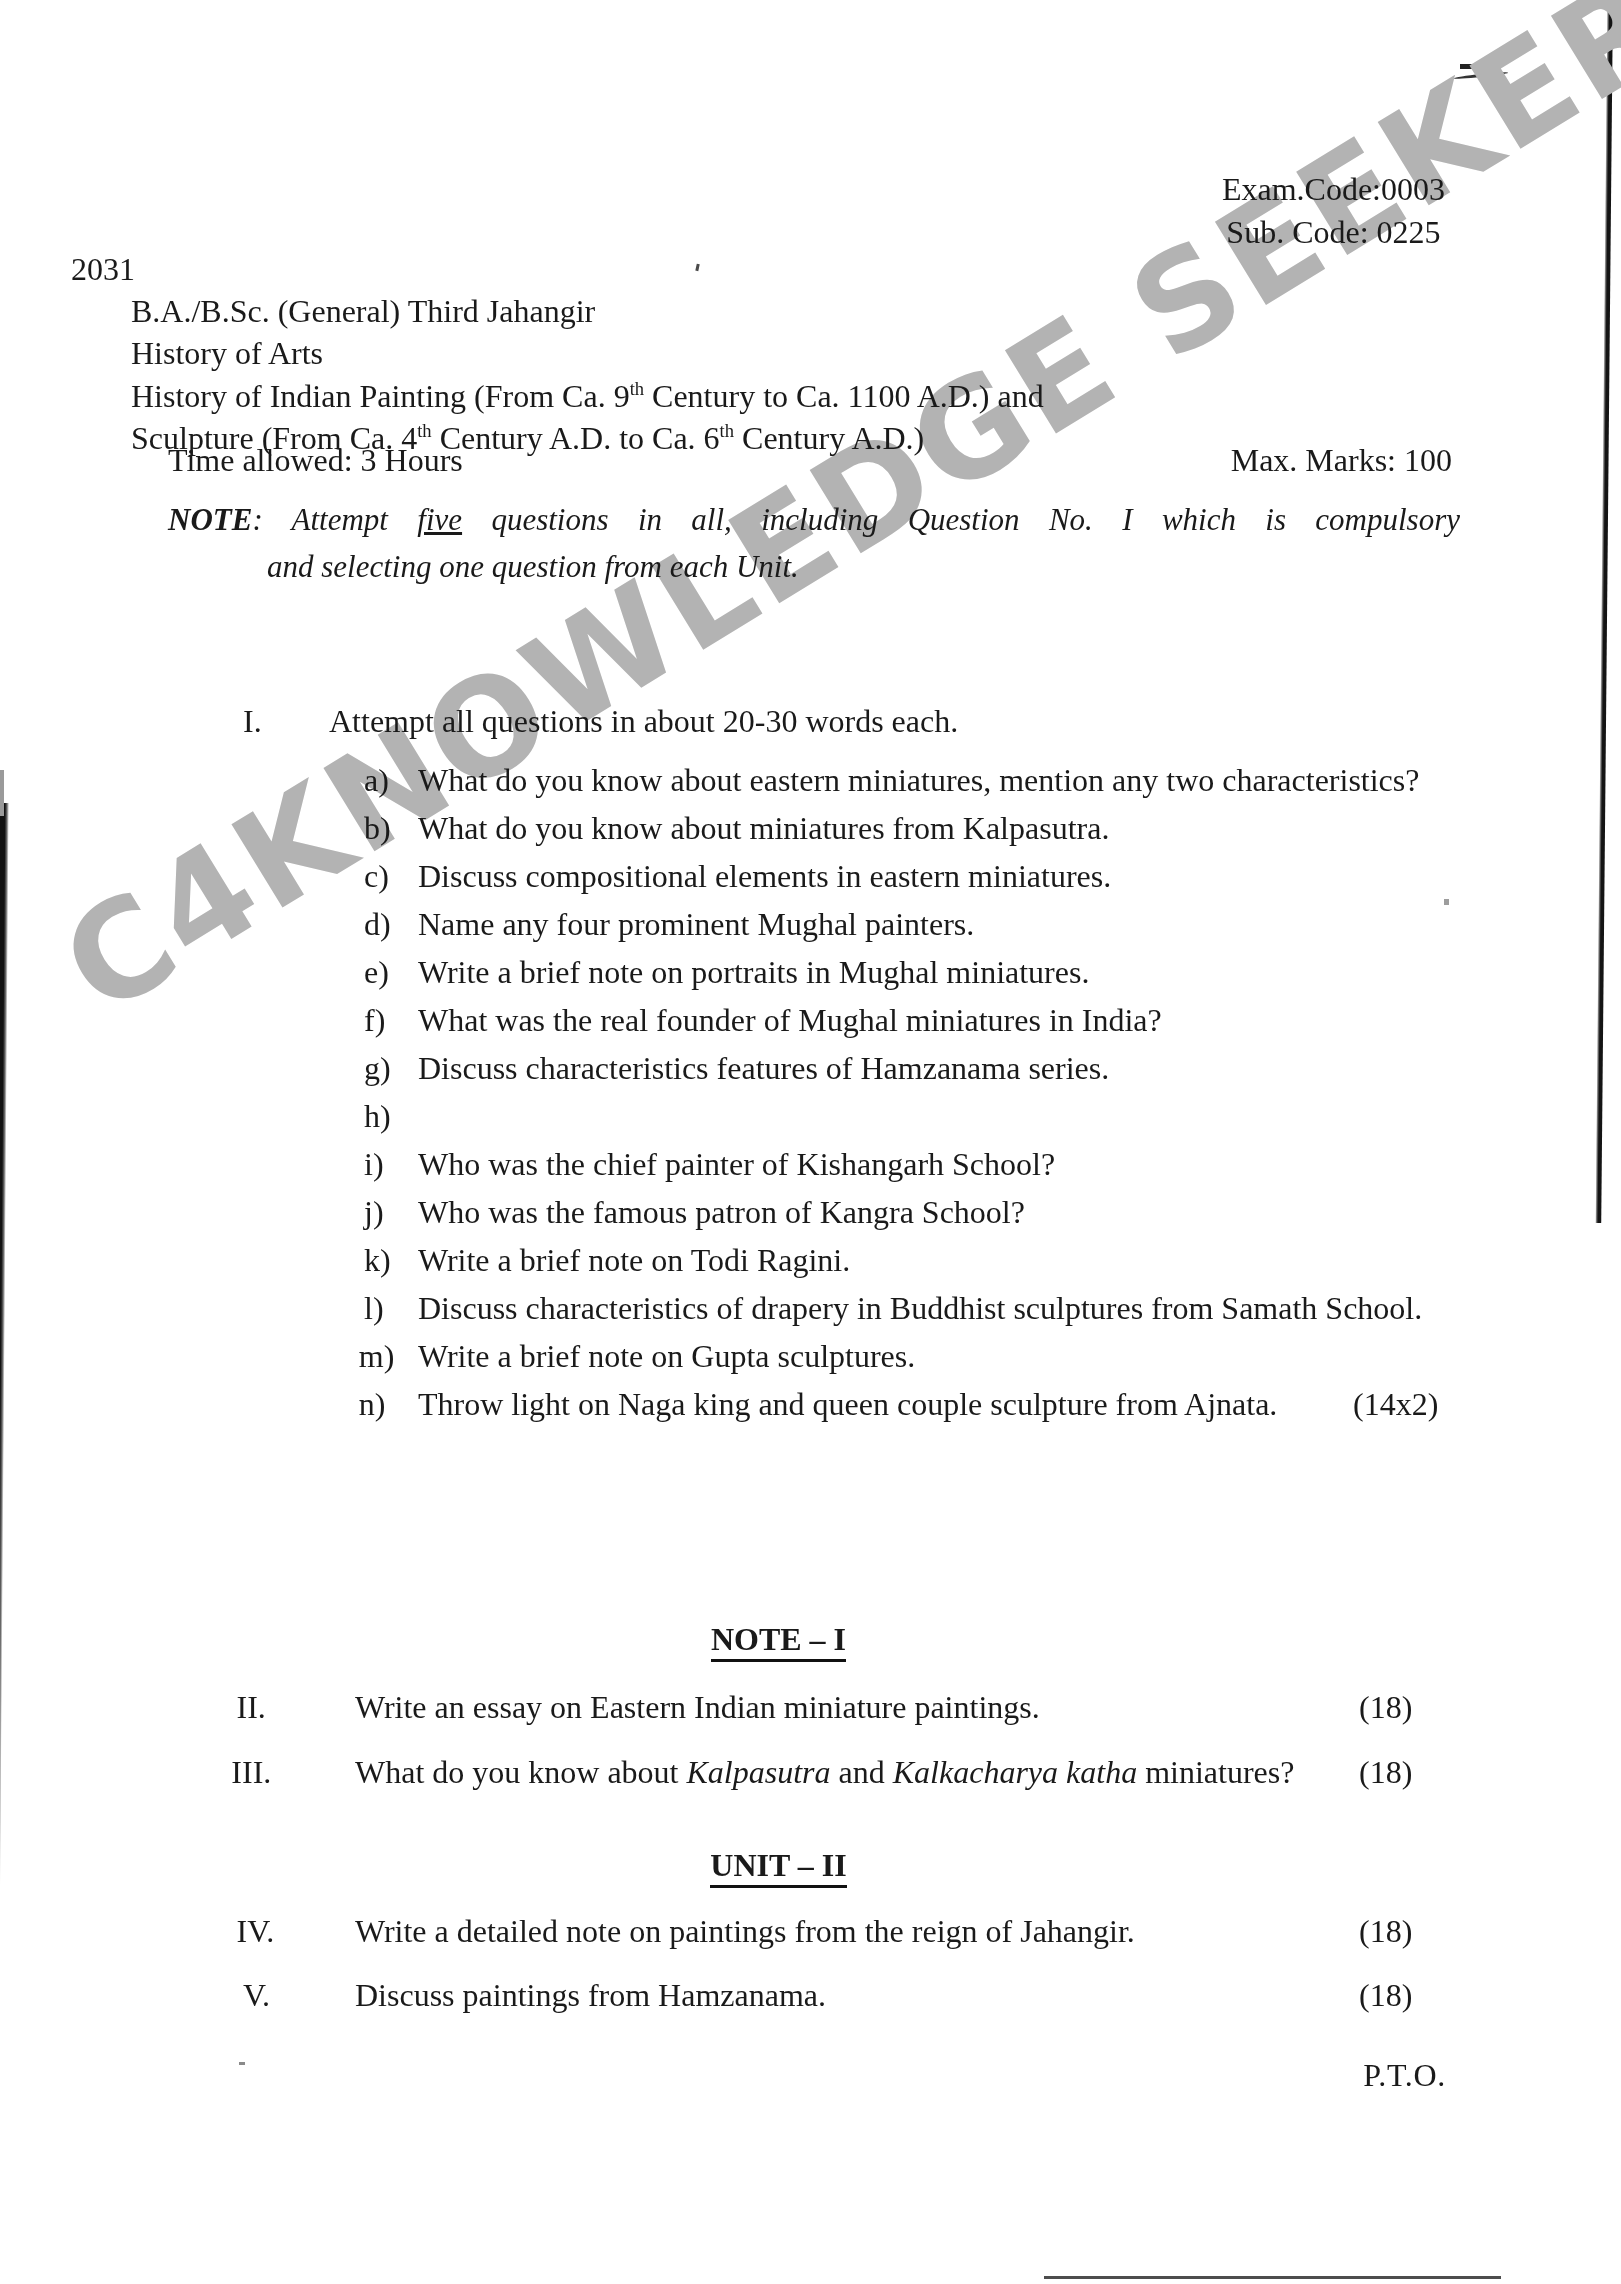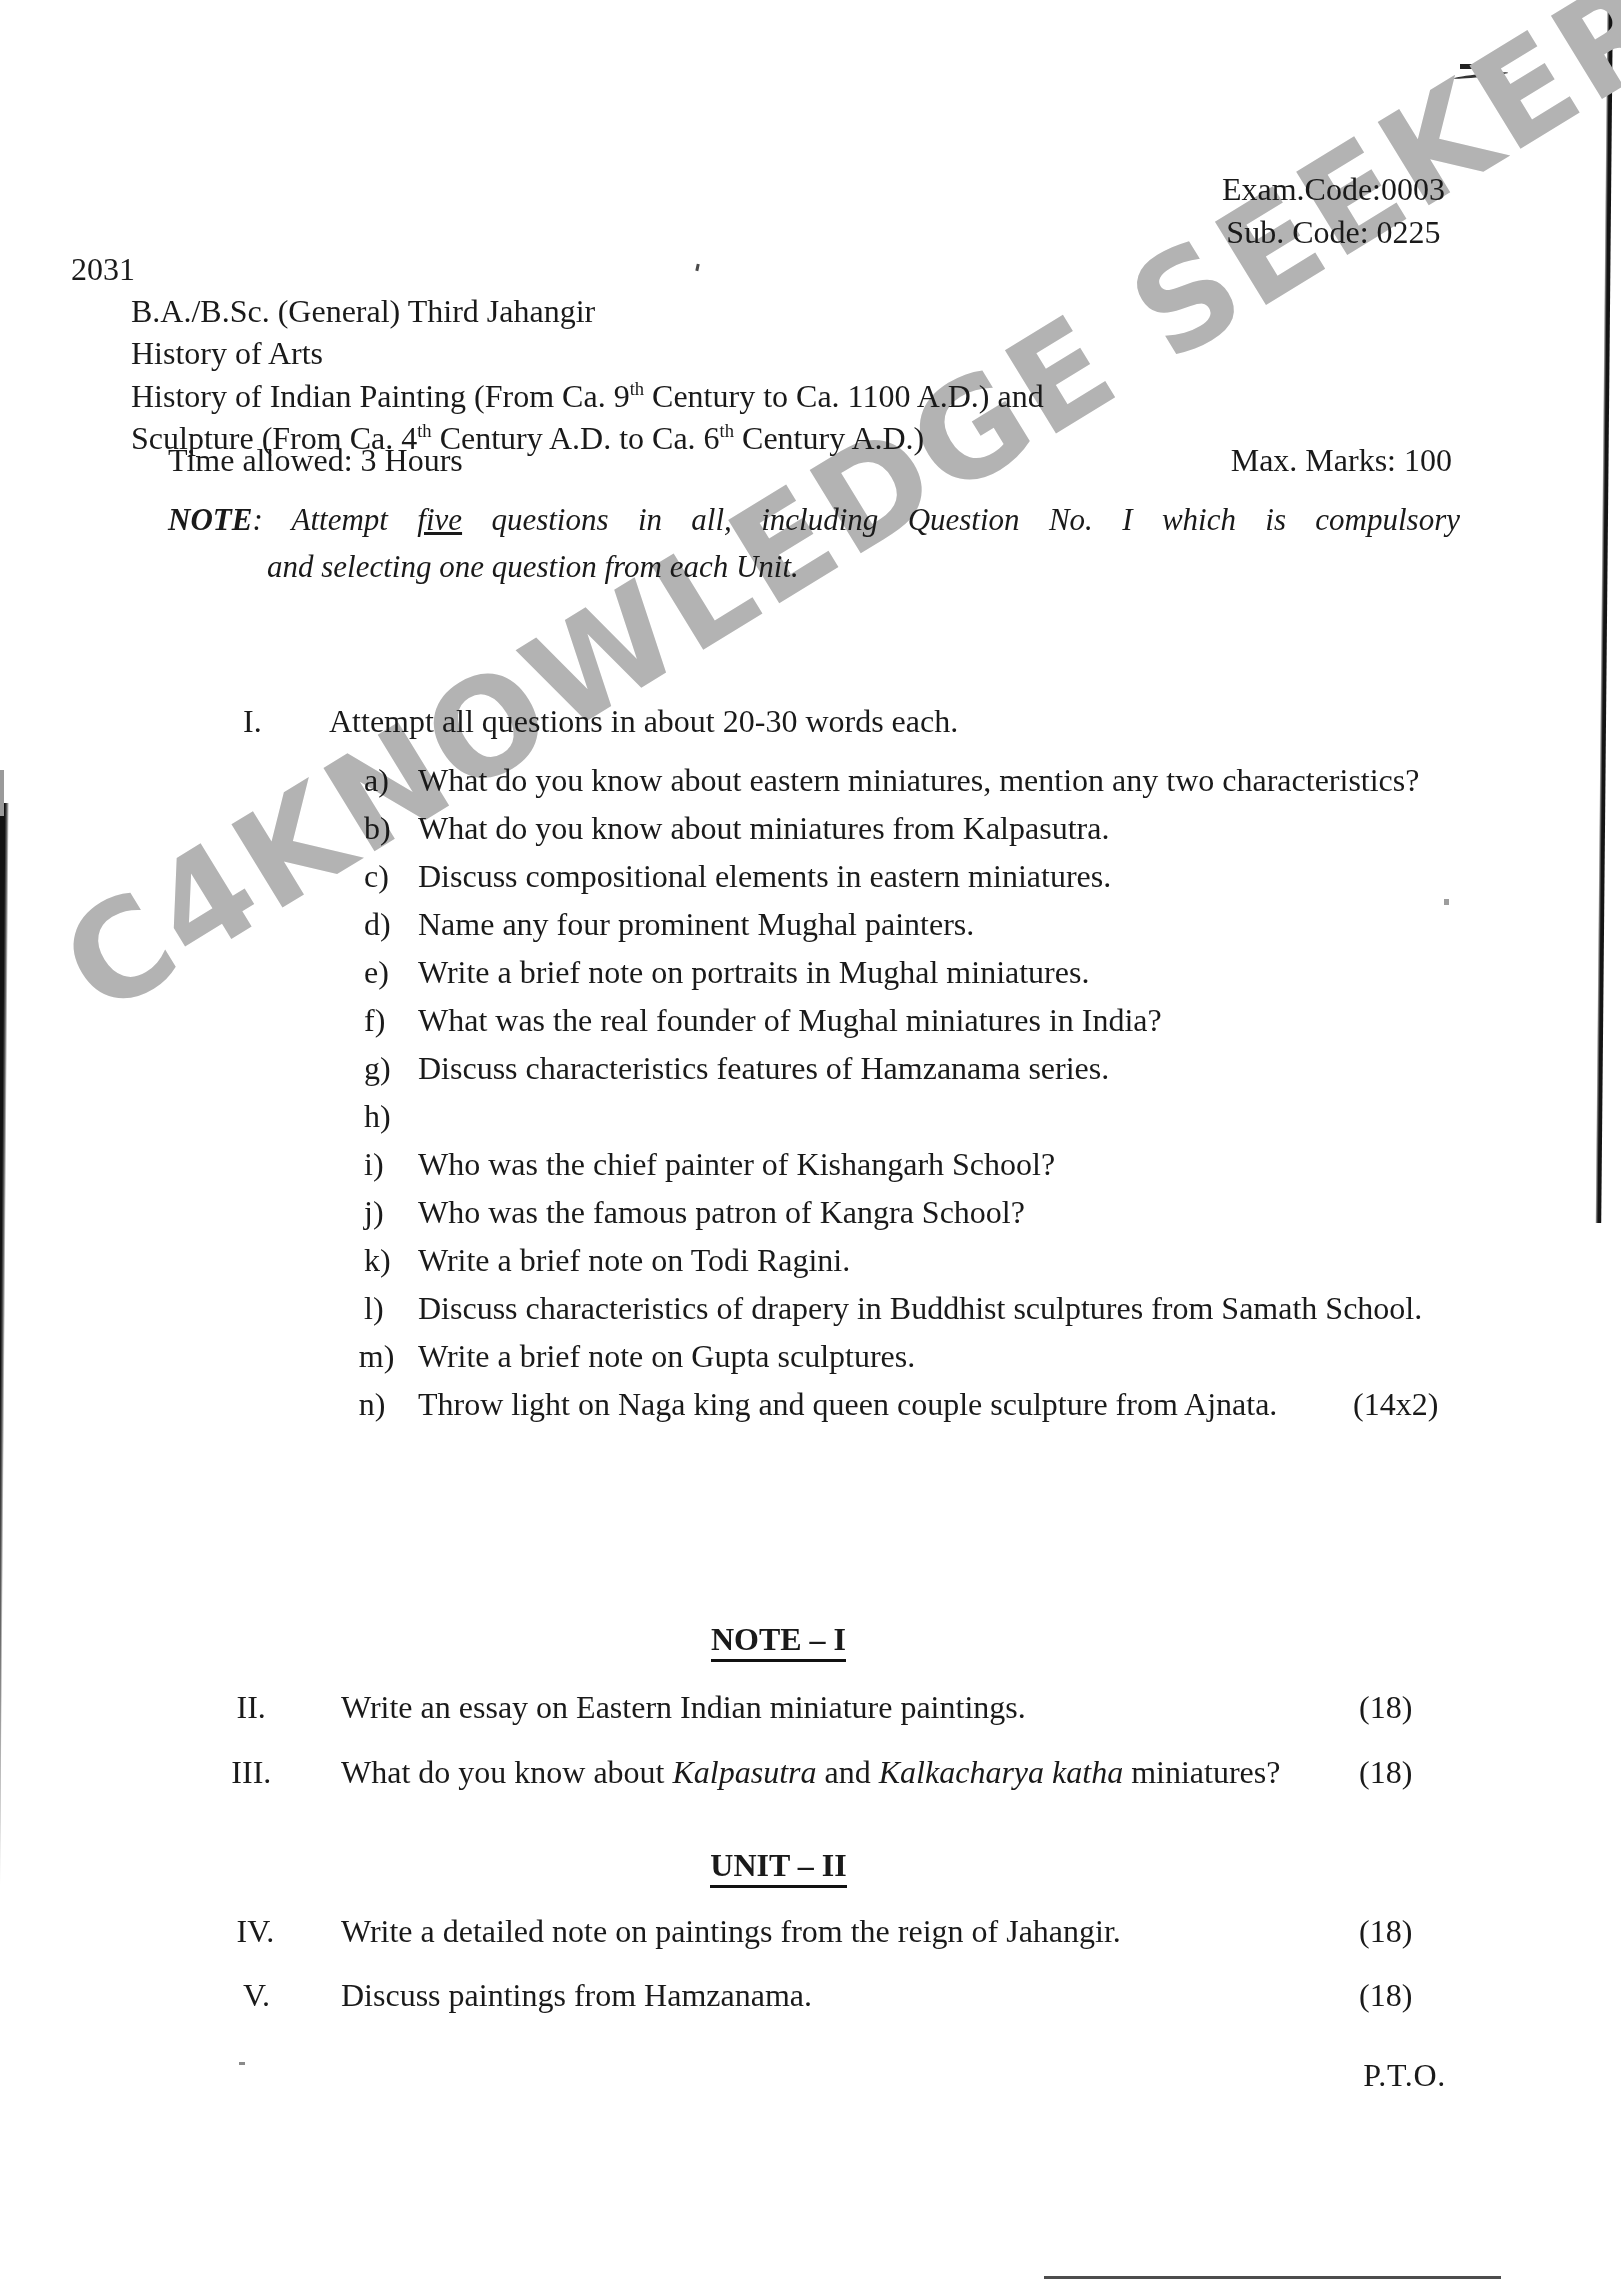--- a/index.html
+++ b/index.html
@@ -261,21 +261,21 @@
     white-space: nowrap;
   }
   .unit-q .rn {
     position: absolute;
     left: 0;
     top: 0;
     width: 98px;
   }
   .unit-q .txt {
     position: absolute;
-    left: 98px;
+    left: 112px;
     top: 0;
     text-align: right;
   }
   .unit-q .mk {
     position: absolute;
     left: 1116px;
     top: 0;
   }
   #q2 { left: 243px; top: 1689px; }
   #q3 { left: 243px; top: 1754px; }

